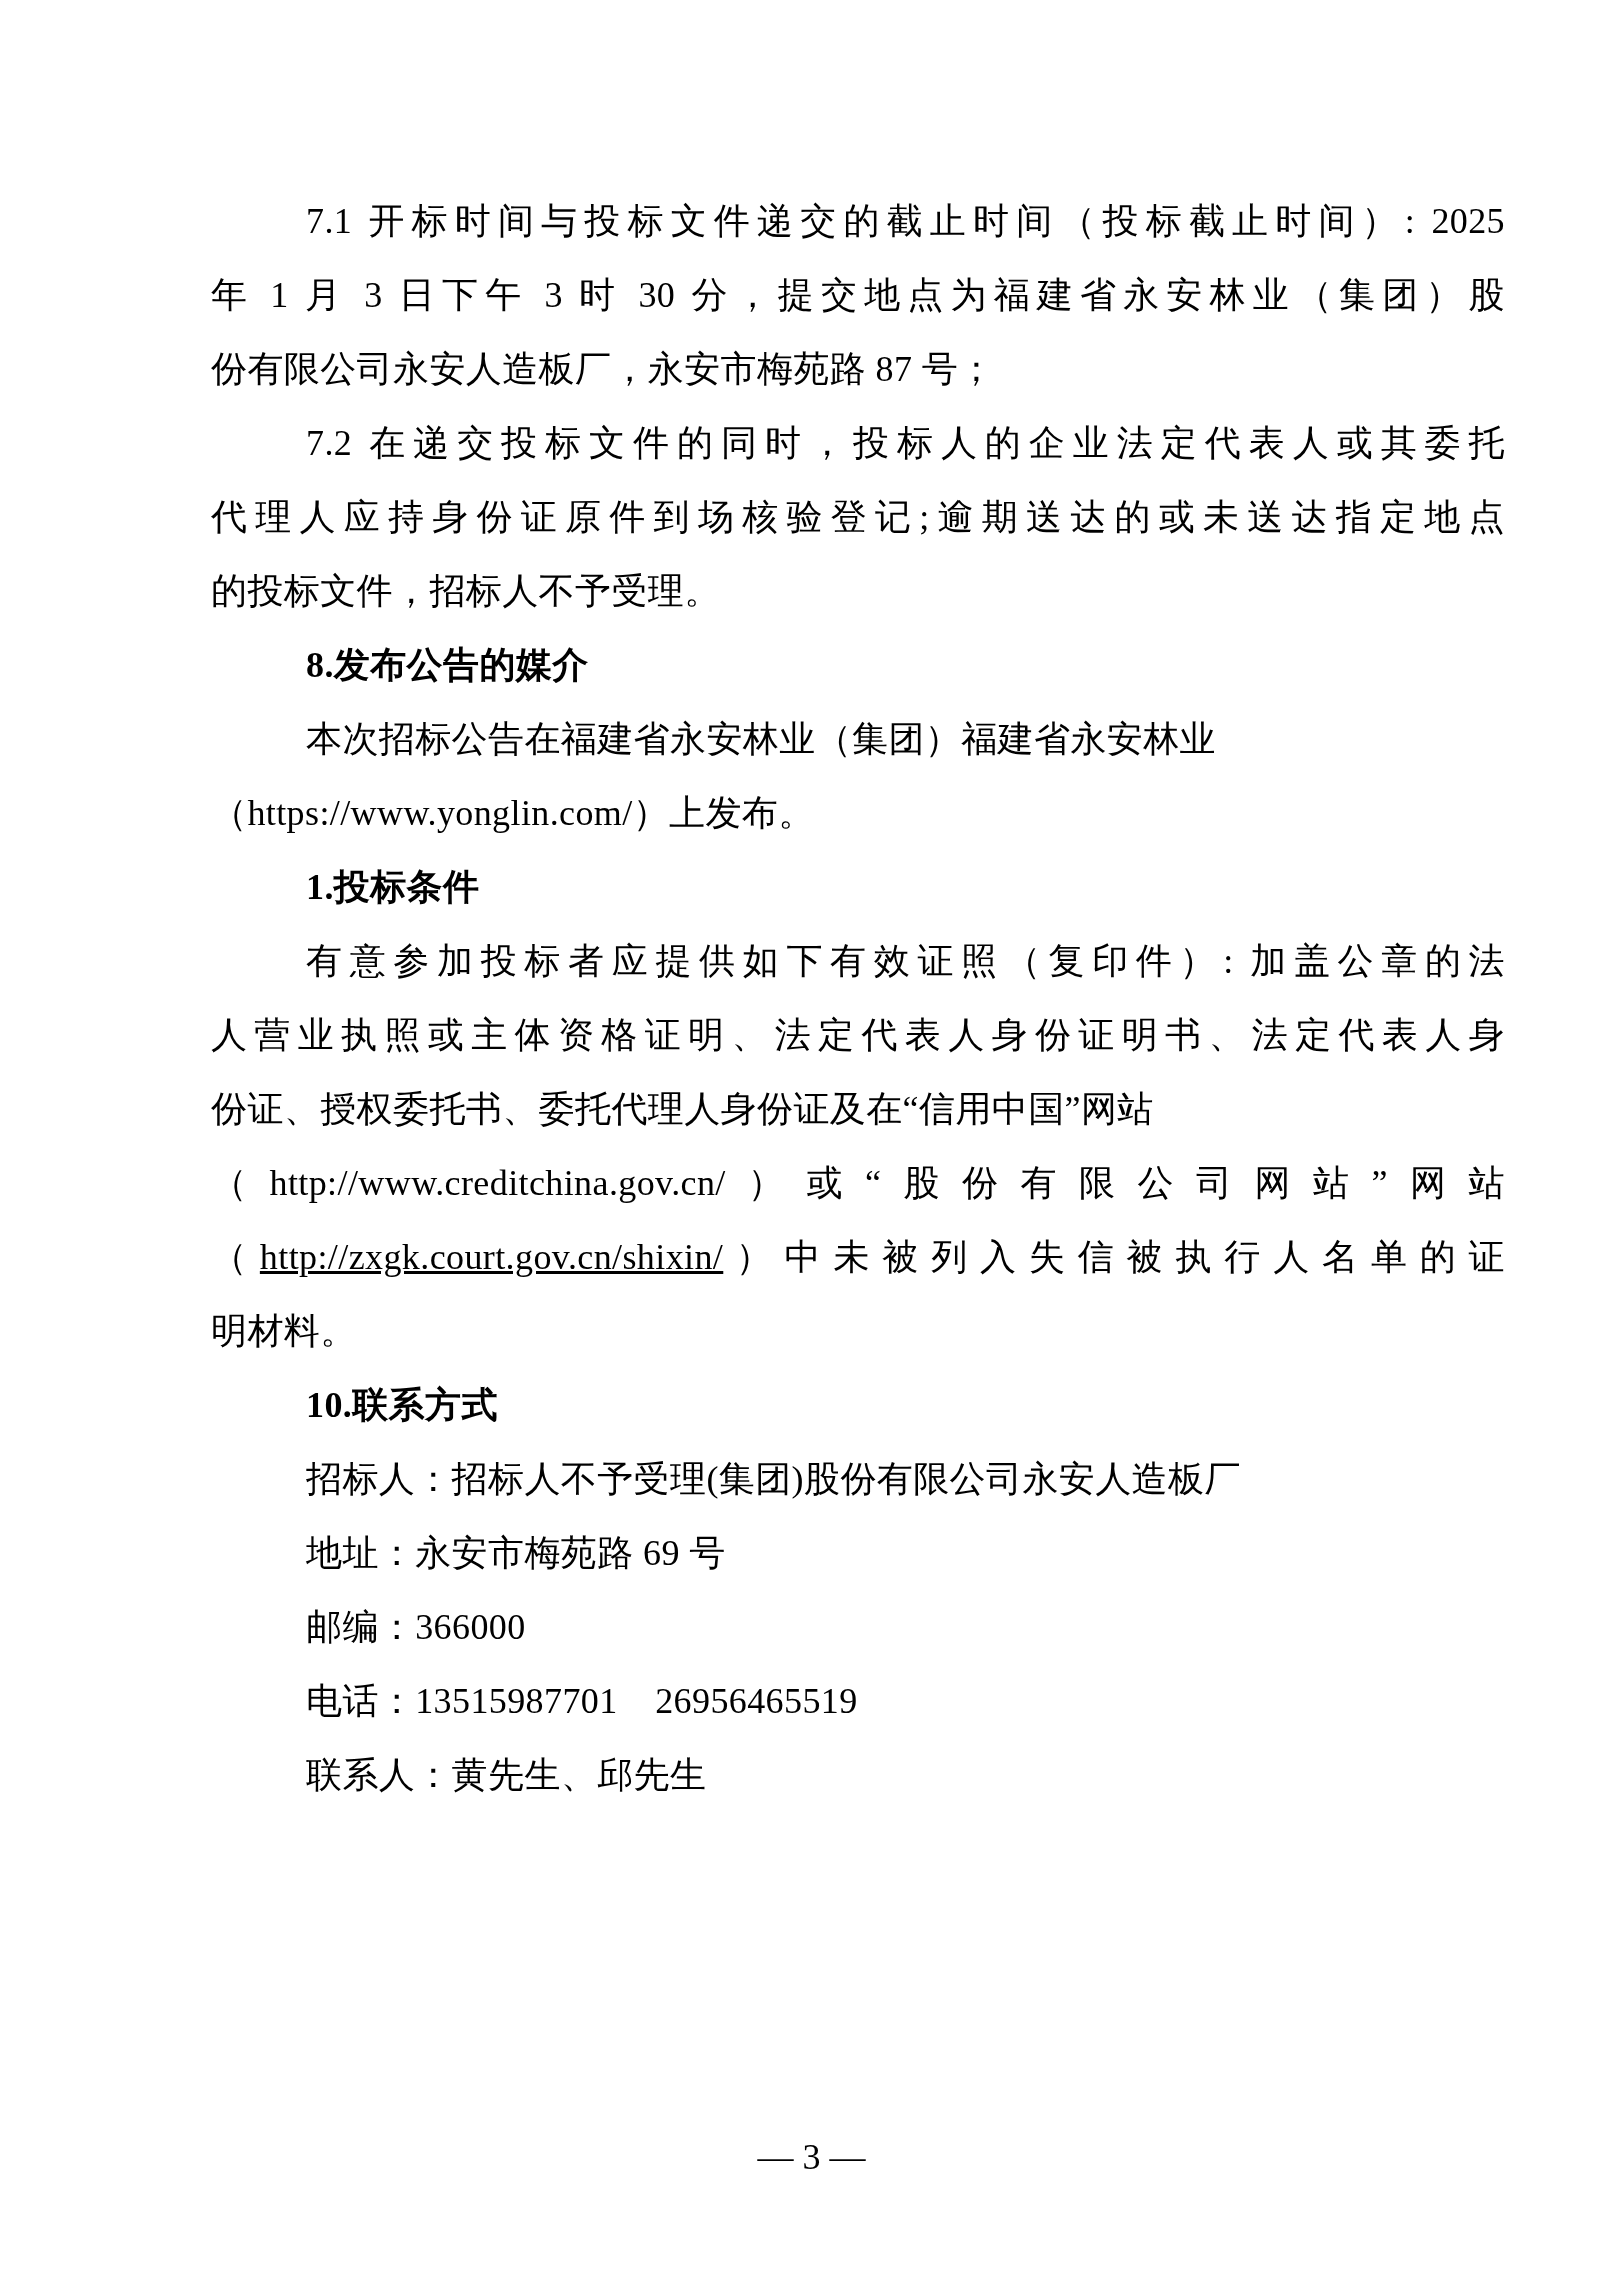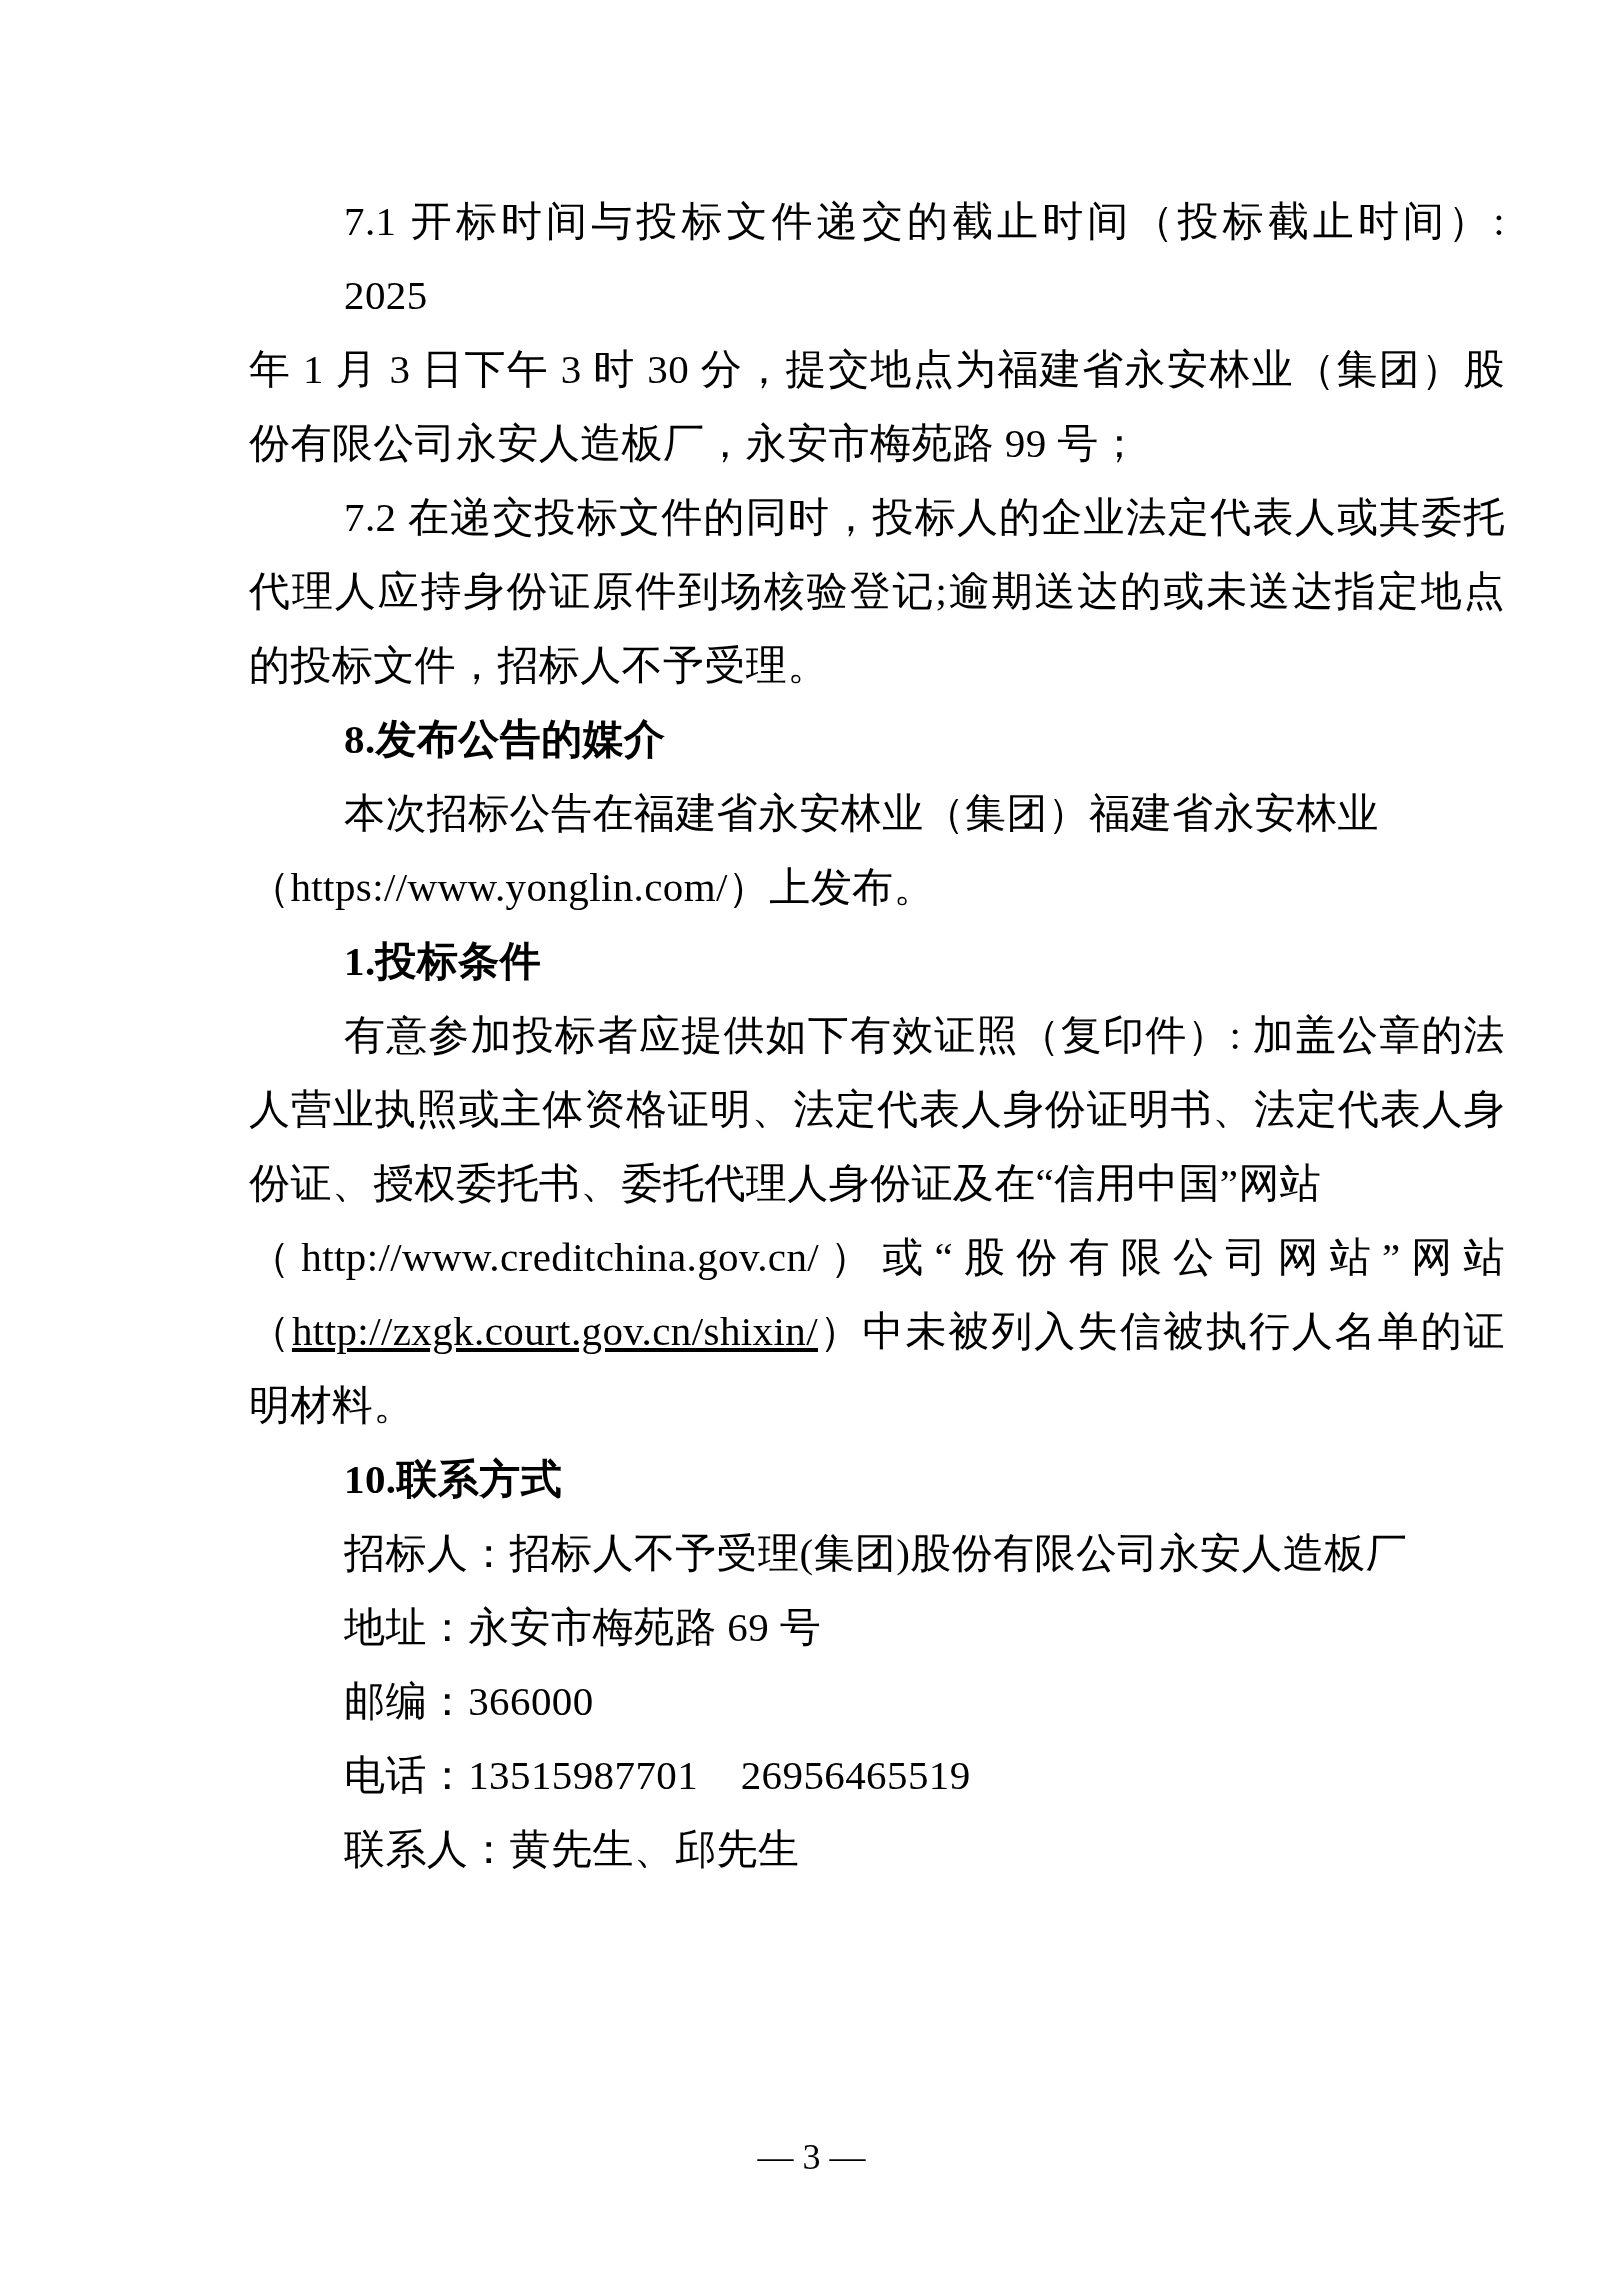--- a/index.html
+++ b/index.html
@@ -16,26 +16,25 @@
     font-family: "Liberation Serif", "DejaVu Serif", serif;
     overflow: hidden;
   }
   .doc-body {
     position: absolute;
     left: 211px;
     top: 184px;
     width: 1294px;
   }
   .line {
-    font-size: 41px;
+    font-size: 36px;
     line-height: 74px;
     white-space: pre-wrap;
     text-align: left;
     letter-spacing: 0.4px;
-    margin-left: 38px;
   }
   .line.heading {
     font-weight: bold;
   }
   .line.ind {
     padding-left: 95px;
   }
   .line.just {
     text-align: justify;
     text-align-last: justify;
@@ -54,21 +53,21 @@
     font-family: "Liberation Serif", "DejaVu Serif", serif;
   }
 </style>
 </head>
 <body>
 
 <div class="page">
   <div class="doc-body">
       <div class="line body ind just"><span>7.1 开标时间与投标文件递交的截止时间（投标截止时间）: 2025</span></div>
       <div class="line body just"><span>年 1 月 3 日下午 3 时 30 分，提交地点为福建省永安林业（集团）股</span></div>
-      <div class="line body"><span>份有限公司永安人造板厂，永安市梅苑路 99 号；</span></div>
+      <div class="line body"><span>份有限公司永安人造板厂，永安市梅苑路 87 号；</span></div>
       <div class="line body ind just"><span>7.2 在递交投标文件的同时，投标人的企业法定代表人或其委托</span></div>
       <div class="line body just"><span>代理人应持身份证原件到场核验登记;逾期送达的或未送达指定地点</span></div>
       <div class="line body"><span>的投标文件，招标人不予受理。</span></div>
       <div class="line heading ind"><span>8.发布公告的媒介</span></div>
       <div class="line body ind"><span>本次招标公告在福建省永安林业（集团）福建省永安林业</span></div>
       <div class="line body"><span>（https://www.yonglin.com/）上发布。</span></div>
       <div class="line heading ind"><span>1.投标条件</span></div>
       <div class="line body ind just"><span>有意参加投标者应提供如下有效证照（复印件）: 加盖公章的法</span></div>
       <div class="line body just"><span>人营业执照或主体资格证明、法定代表人身份证明书、法定代表人身</span></div>
       <div class="line body"><span>份证、授权委托书、委托代理人身份证及在“信用中国”网站</span></div>

